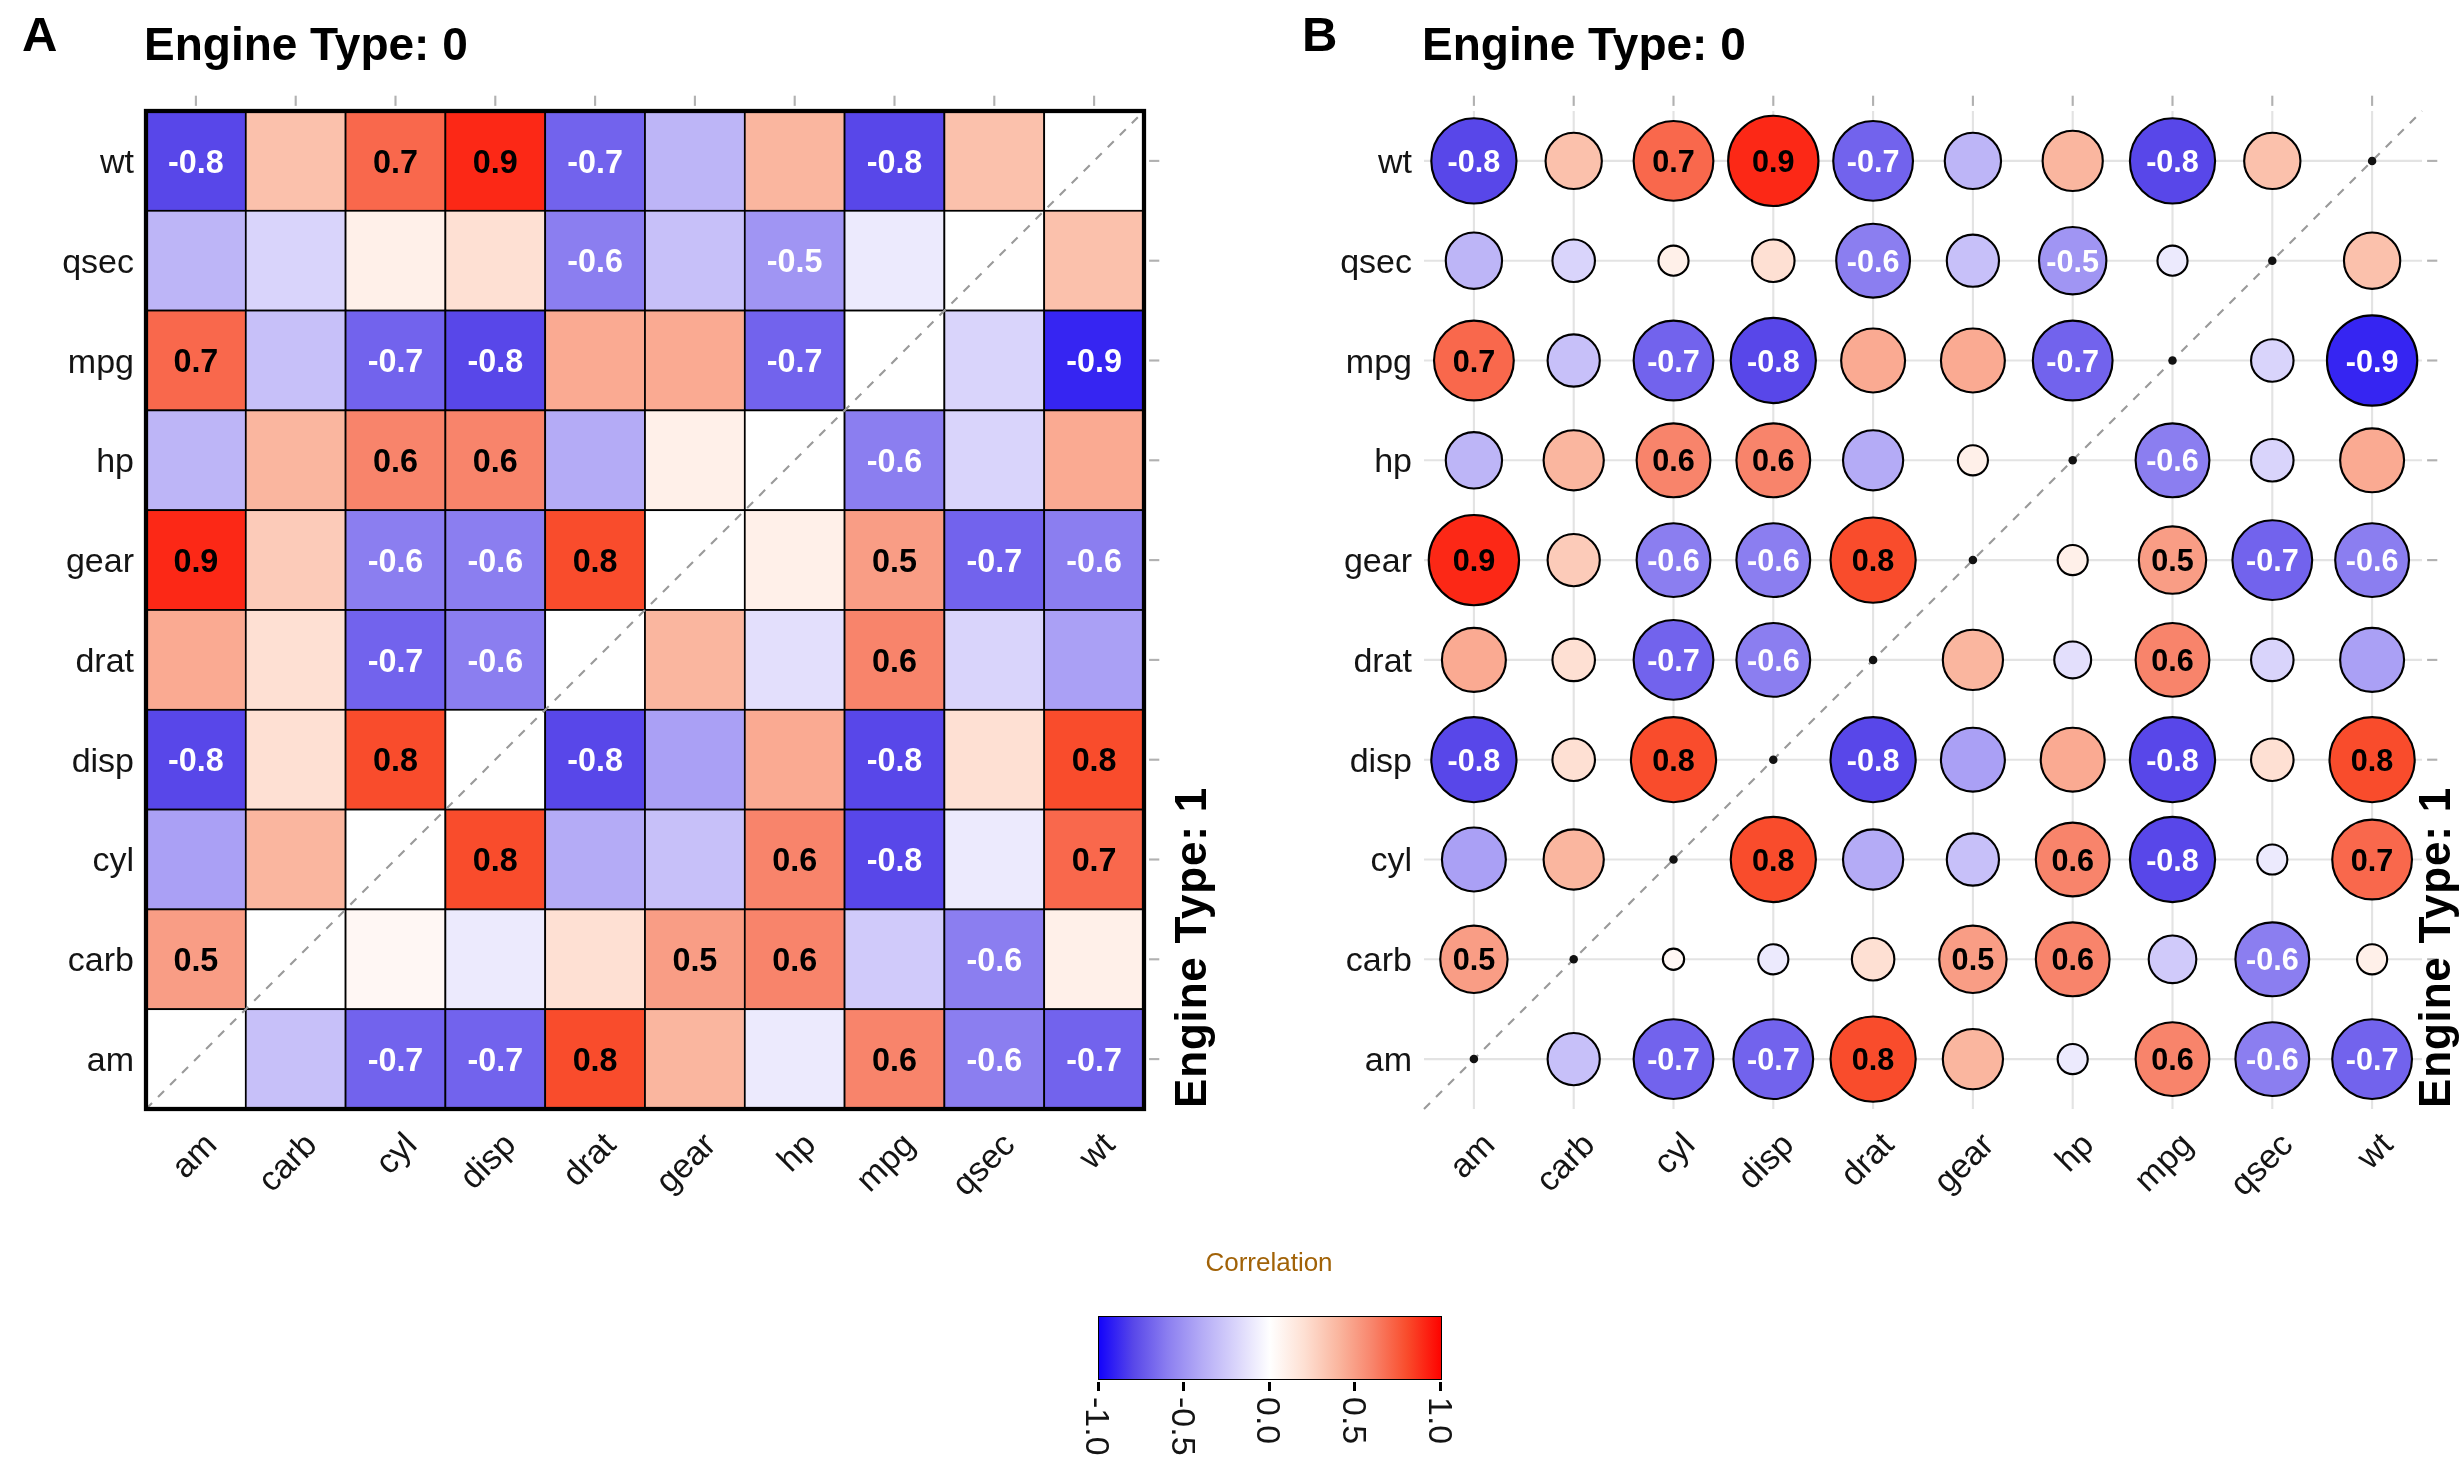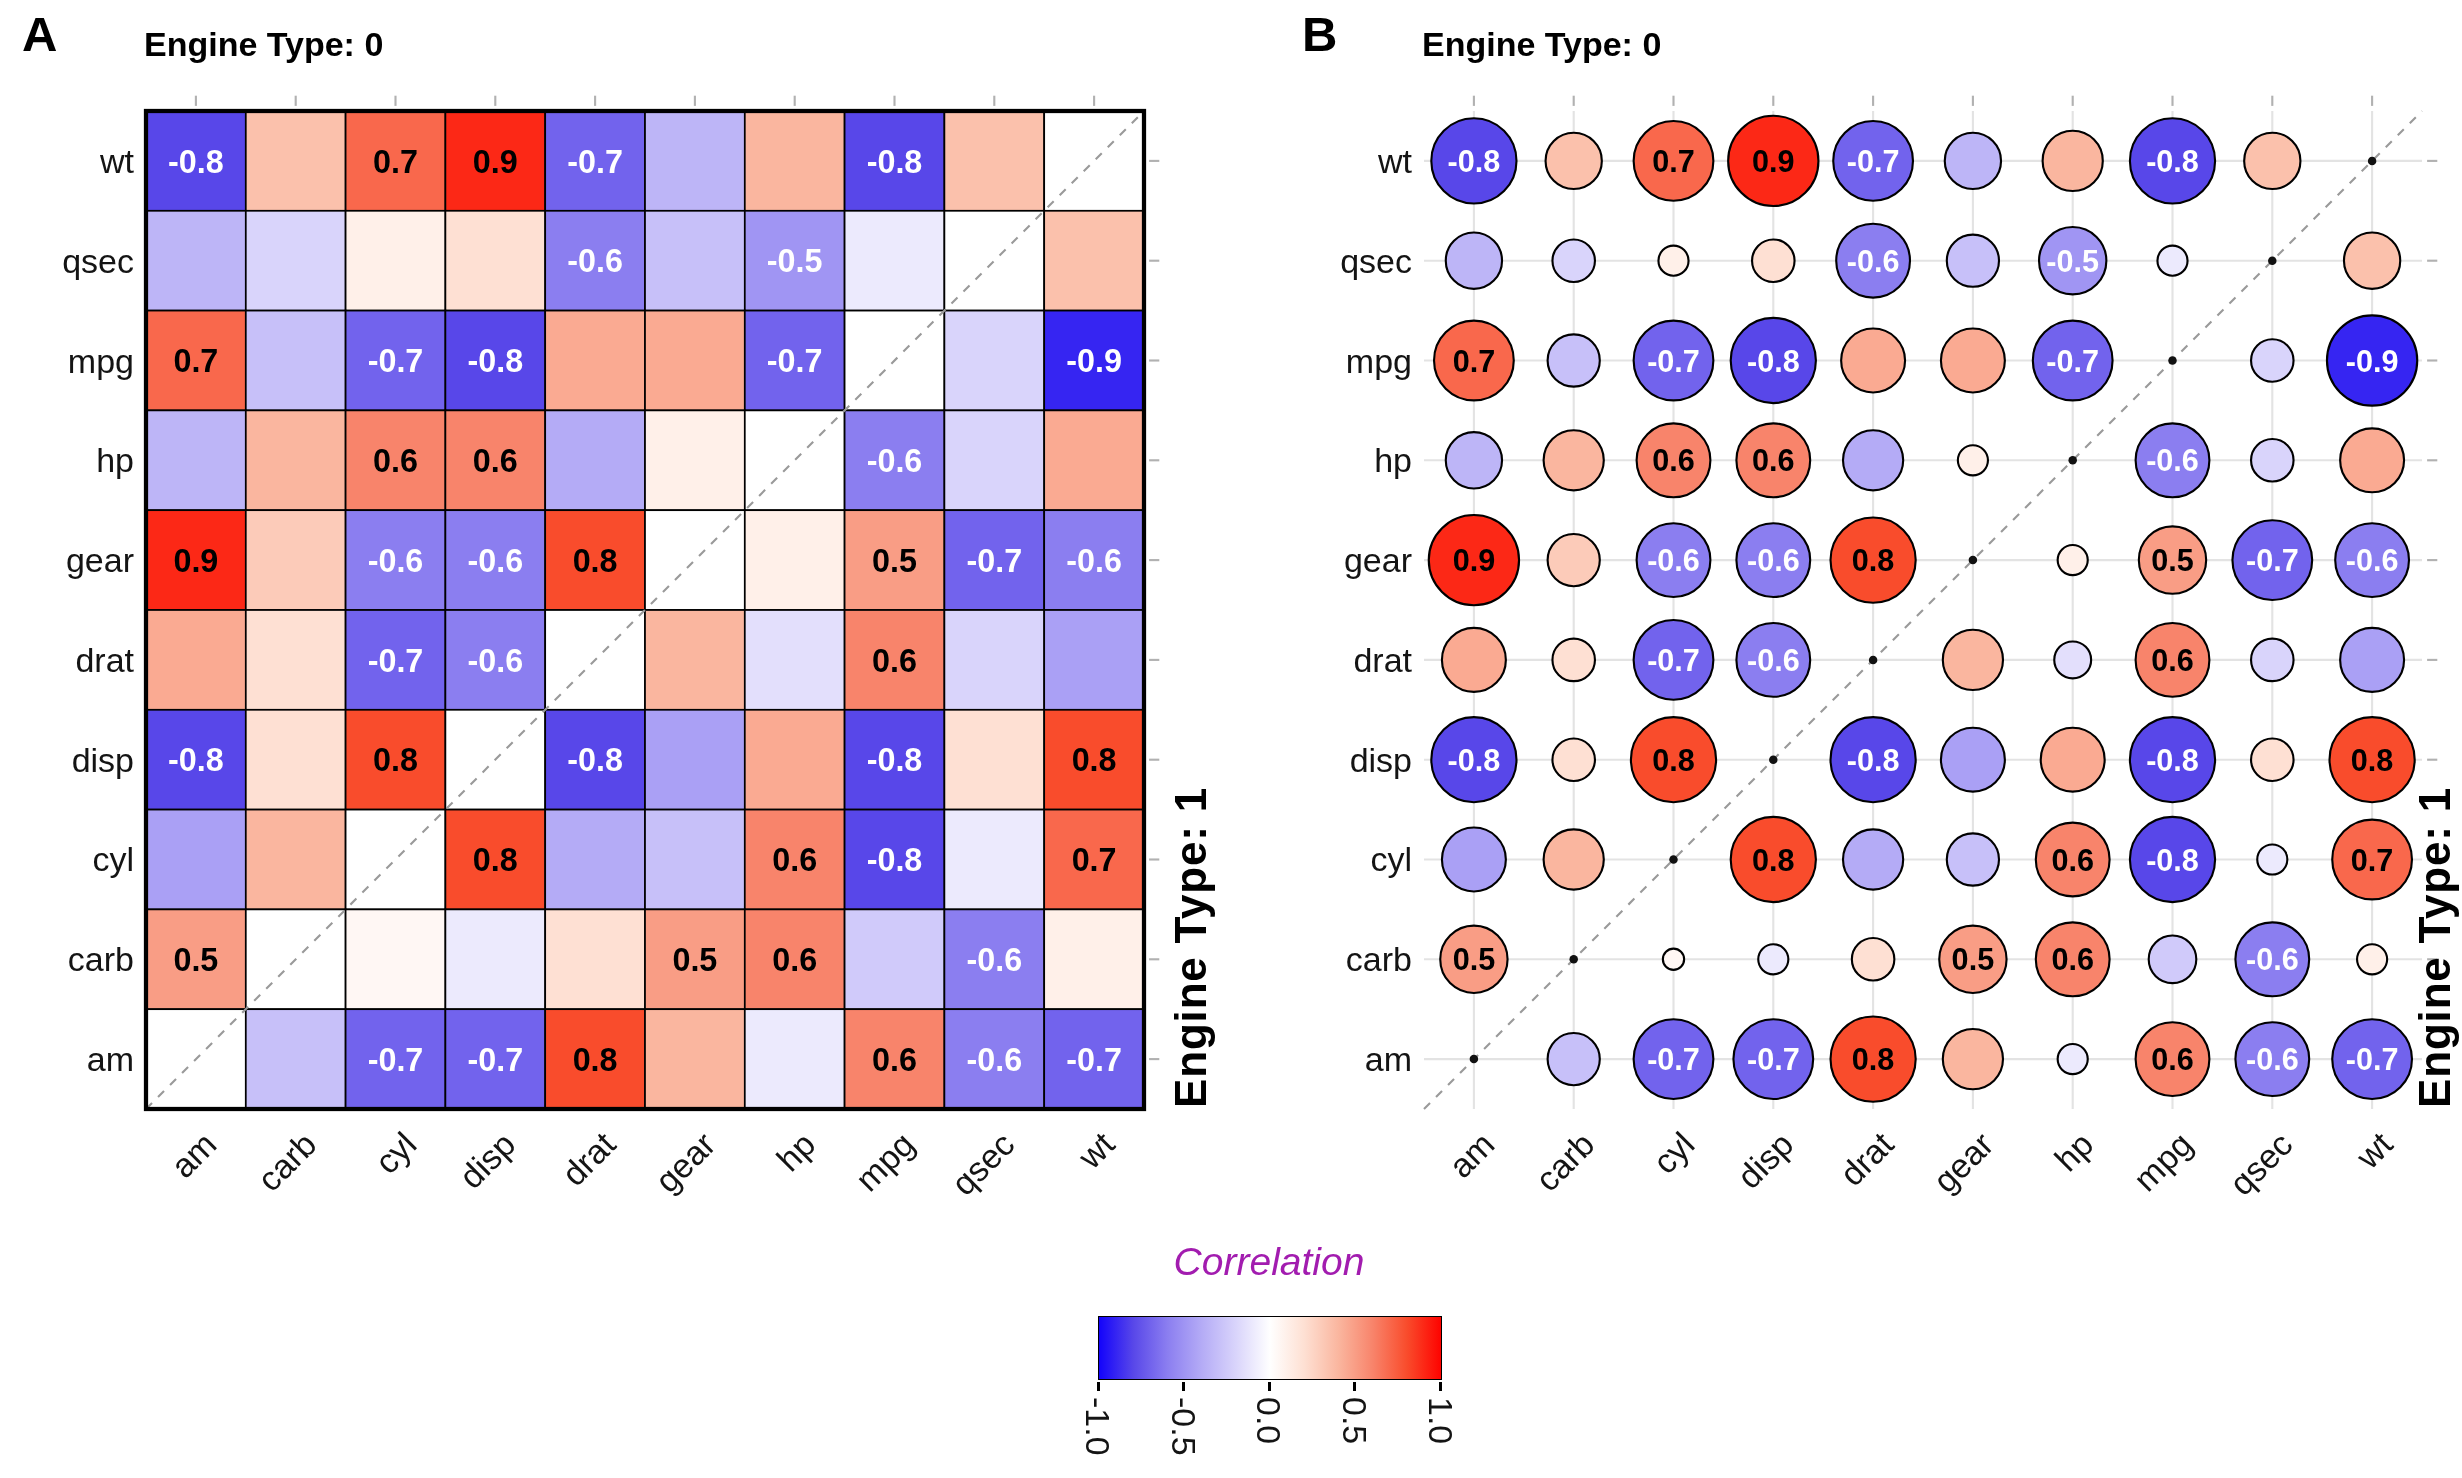--- a/index.html
+++ b/index.html
@@ -1,27 +1,27 @@
 <!DOCTYPE html>
 <html style="font-size:13.6px"><head>
 <meta charset="utf-8">
 <style>
   html,body{margin:0;padding:0;background:#ffffff;}
   body{font-family:"Liberation Sans","DejaVu Sans",sans-serif;color:#000;}
   .canvas{position:relative;width:2462px;height:1478px;background:#fff;overflow:hidden;}
   .panel-tag{position:absolute;font-size:49px;font-weight:bold;line-height:54px;}
-  .panel-title{position:absolute;font-size:34px;font-weight:bold;line-height:54px;}
+  .panel-title{position:absolute;font-size:46px;font-weight:bold;line-height:54px;}
   .right-title{position:absolute;writing-mode:vertical-rl;transform:rotate(180deg);
                font-size:44px;font-weight:bold;letter-spacing:0.8px;}
   .panel-svg{position:absolute;overflow:visible;}
   .panel-svg text{font-family:"Liberation Sans","DejaVu Sans",sans-serif;}
   .row-label{position:absolute;font-size:34px;color:#141414;text-align:right;height:44px;line-height:44px;}
   .col-label{position:absolute;font-size:34px;color:#141414;text-align:right;height:41px;line-height:41px;
              width:255px;transform:rotate(-45deg);transform-origin:100% 0;}
-  .legend-title{position:absolute;font-size:39px;line-height:46px;text-align:center;color:#a21caf;font-style:italic;}
+  .legend-title{position:absolute;font-size:26px;line-height:46px;text-align:center;color:#a16207;}
   .legend-bar{position:absolute;border:1.7px solid #000;}
   .legend-tick{position:absolute;width:2.5px;background:#000;}
   .legend-label{position:absolute;writing-mode:vertical-rl;font-size:34px;color:#141414;}
 </style>
 </head>
 <body>
 
 <div class="canvas">
 
   <div class="panel-tag" style="left:22px;top:6.8px;">A</div>

